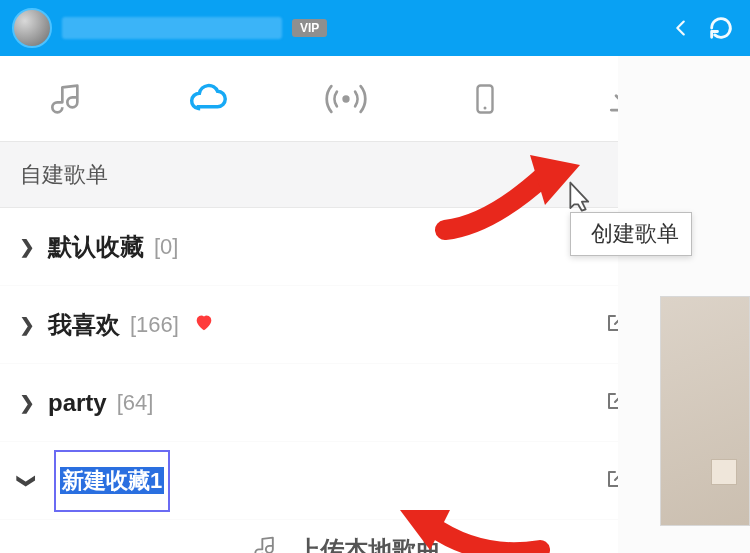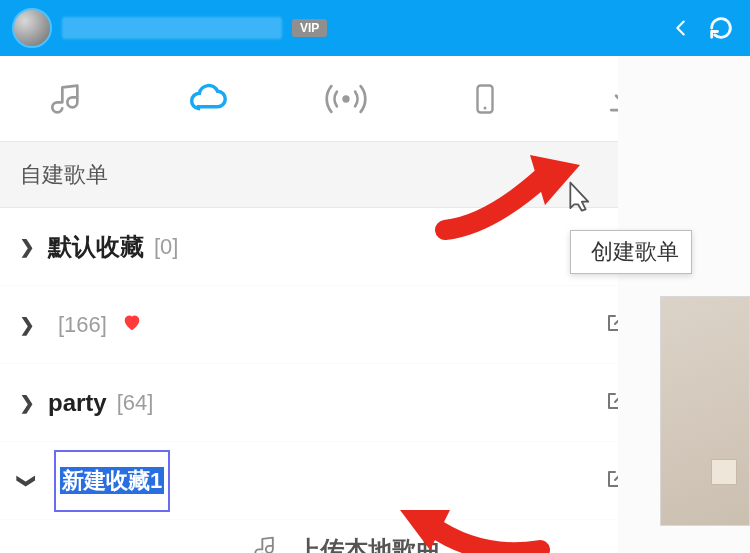--- a/index.html
+++ b/index.html
@@ -218,20 +218,21 @@
     </span>
     <span class="row-icon">
       <svg width="24" height="24" viewBox="0 0 24 24">
           <path d="M4 7h16M4 12h16M4 17h16" stroke="currentColor" stroke-width="2.4" stroke-linecap="round"></path>
         </svg>
     </span>
   </div>
 
   <div class="playlist-row">
     <span class="chev">❯</span>
+    <span>我喜欢</span>
     <span class="count">[166]</span>
     <span class="heart">
       <svg width="22" height="22" viewBox="0 0 24 24">
           <path d="M12 21s-8-5.3-8-11a5 5 0 0 1 8-4 5 5 0 0 1 8 4c0 5.7-8 11-8 11z" fill="currentColor"></path>
         </svg>
     </span>
     <div class="row-spacer"></div>
     <span class="row-icon">
       <svg width="24" height="24" viewBox="0 0 24 24">
           <path d="M14 4h6v6M20 4L10 14M18 14v6H4V6h6" stroke="currentColor" stroke-width="2" fill="none" stroke-linecap="round" stroke-linejoin="round"></path>
@@ -293,21 +294,21 @@
 <div class="right-panel">
   <div class="right-thumb">
     <div class="small"></div>
   </div>
 </div>
 
 <svg class="cursor" style="left:558px; top:180px;" width="40" height="46" viewBox="0 0 30 36">
   <path d="M9 2v20l3-3h3l3 5 3-1-3-6h5z" fill="#fff" stroke="#555" stroke-width="1.4" stroke-linejoin="round"></path>
 </svg>
 
-<div class="tooltip" style="left:570px; top:230px;padding-left:20px;">创建歌单</div>
+<div class="tooltip" style="left:570px; top:212px;padding-left:20px;">创建歌单</div>
 
 <svg class="arrow" style="left:430px; top:125px;" width="170" height="130" viewBox="0 0 170 130">
   <path d="M15 105 Q 60 100 115 50"></path>
   <polygon class="head" points="100,30 150,40 115,80"></polygon>
 </svg>
 
 <svg class="arrow" style="left:380px; top:490px;" width="170" height="80" viewBox="0 0 170 80">
   <path d="M160 60 Q 100 70 50 35"></path>
   <polygon class="head" points="20,20 70,20 50,60"></polygon>
 </svg>

